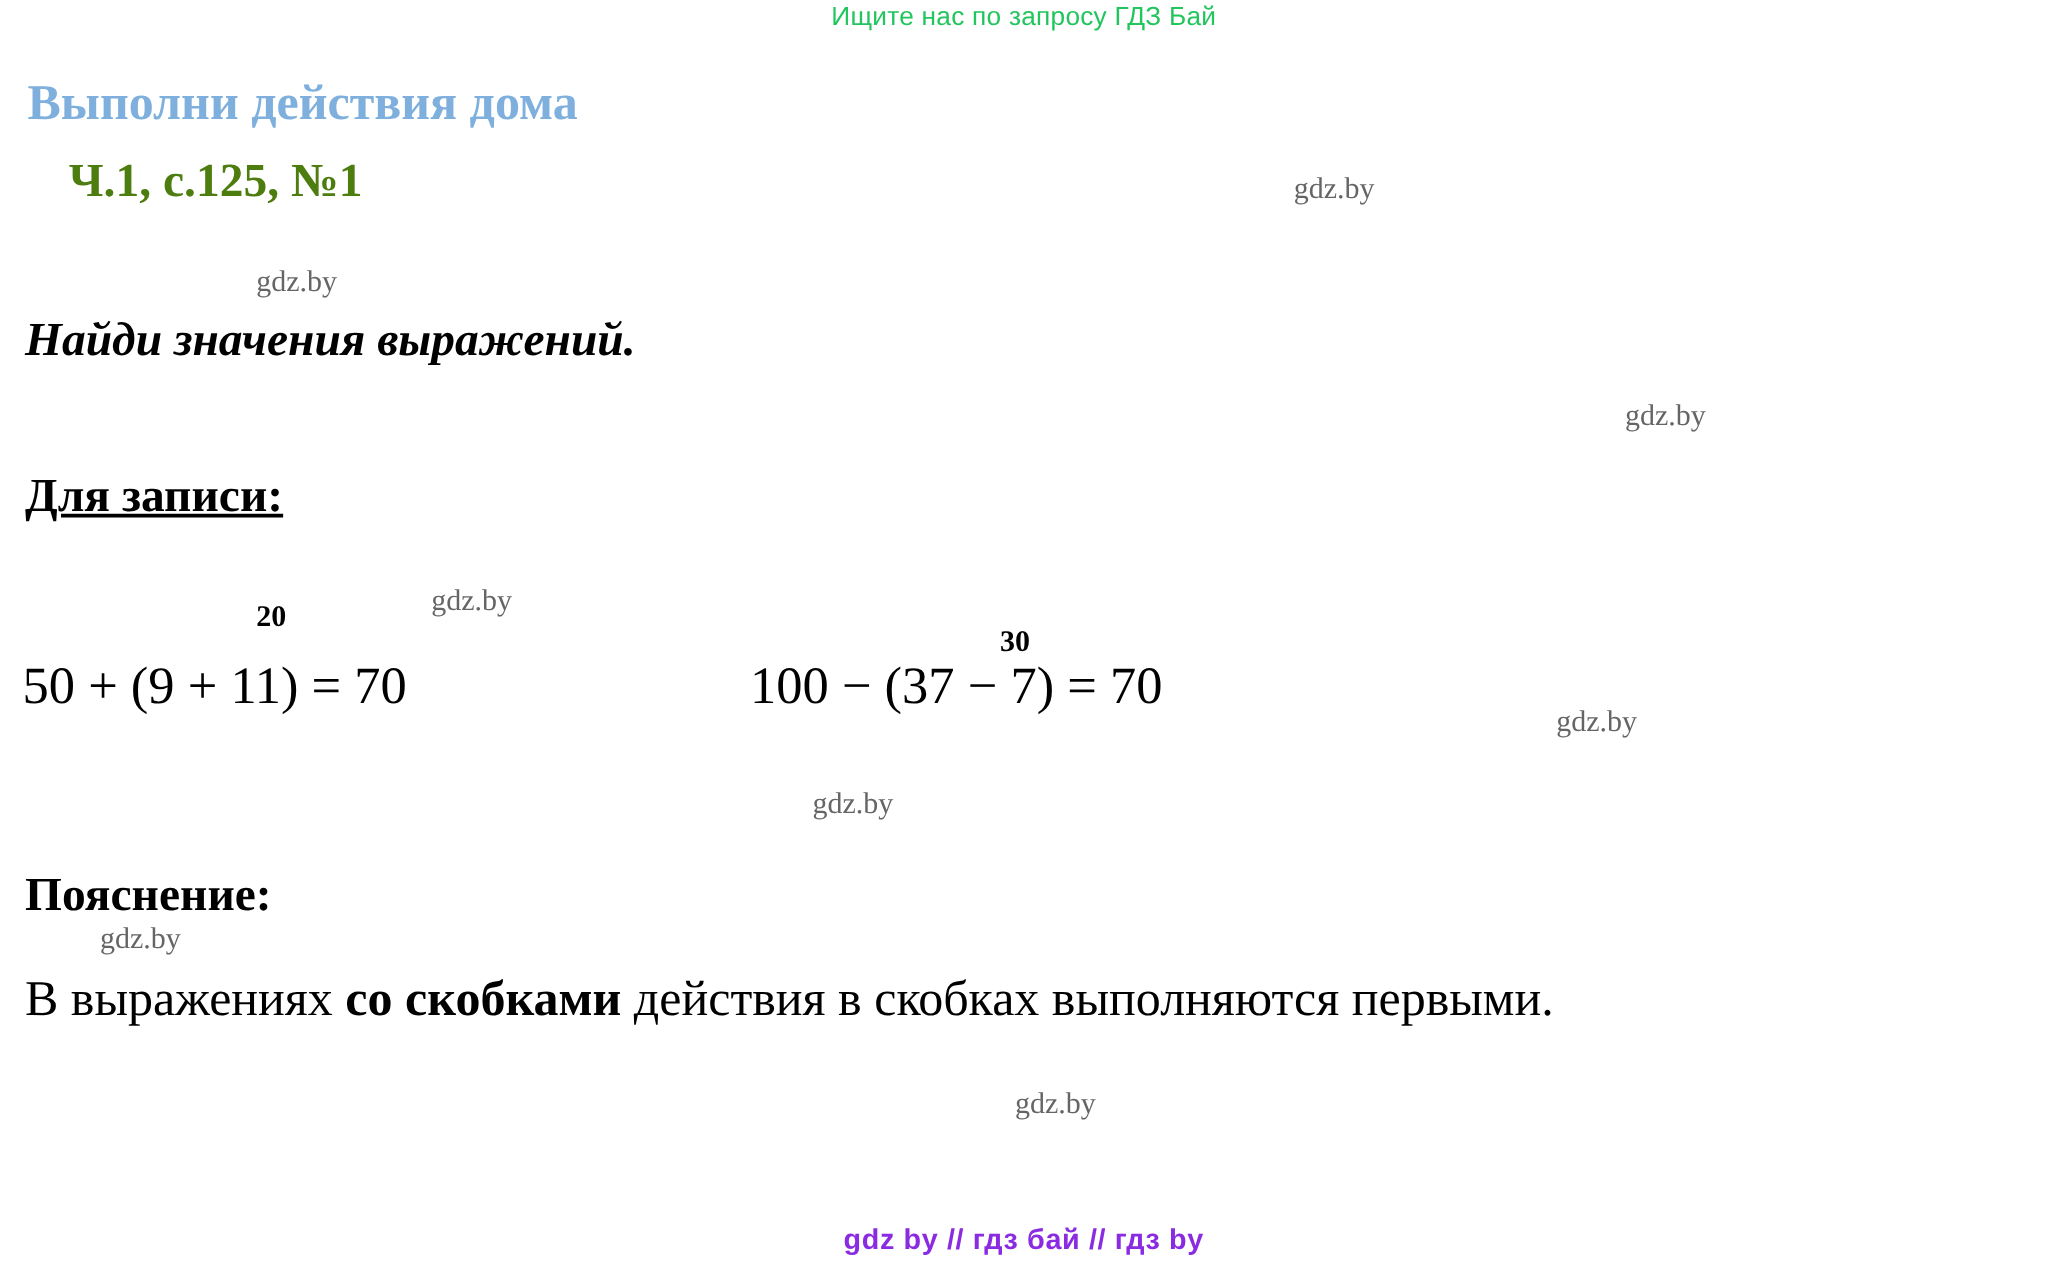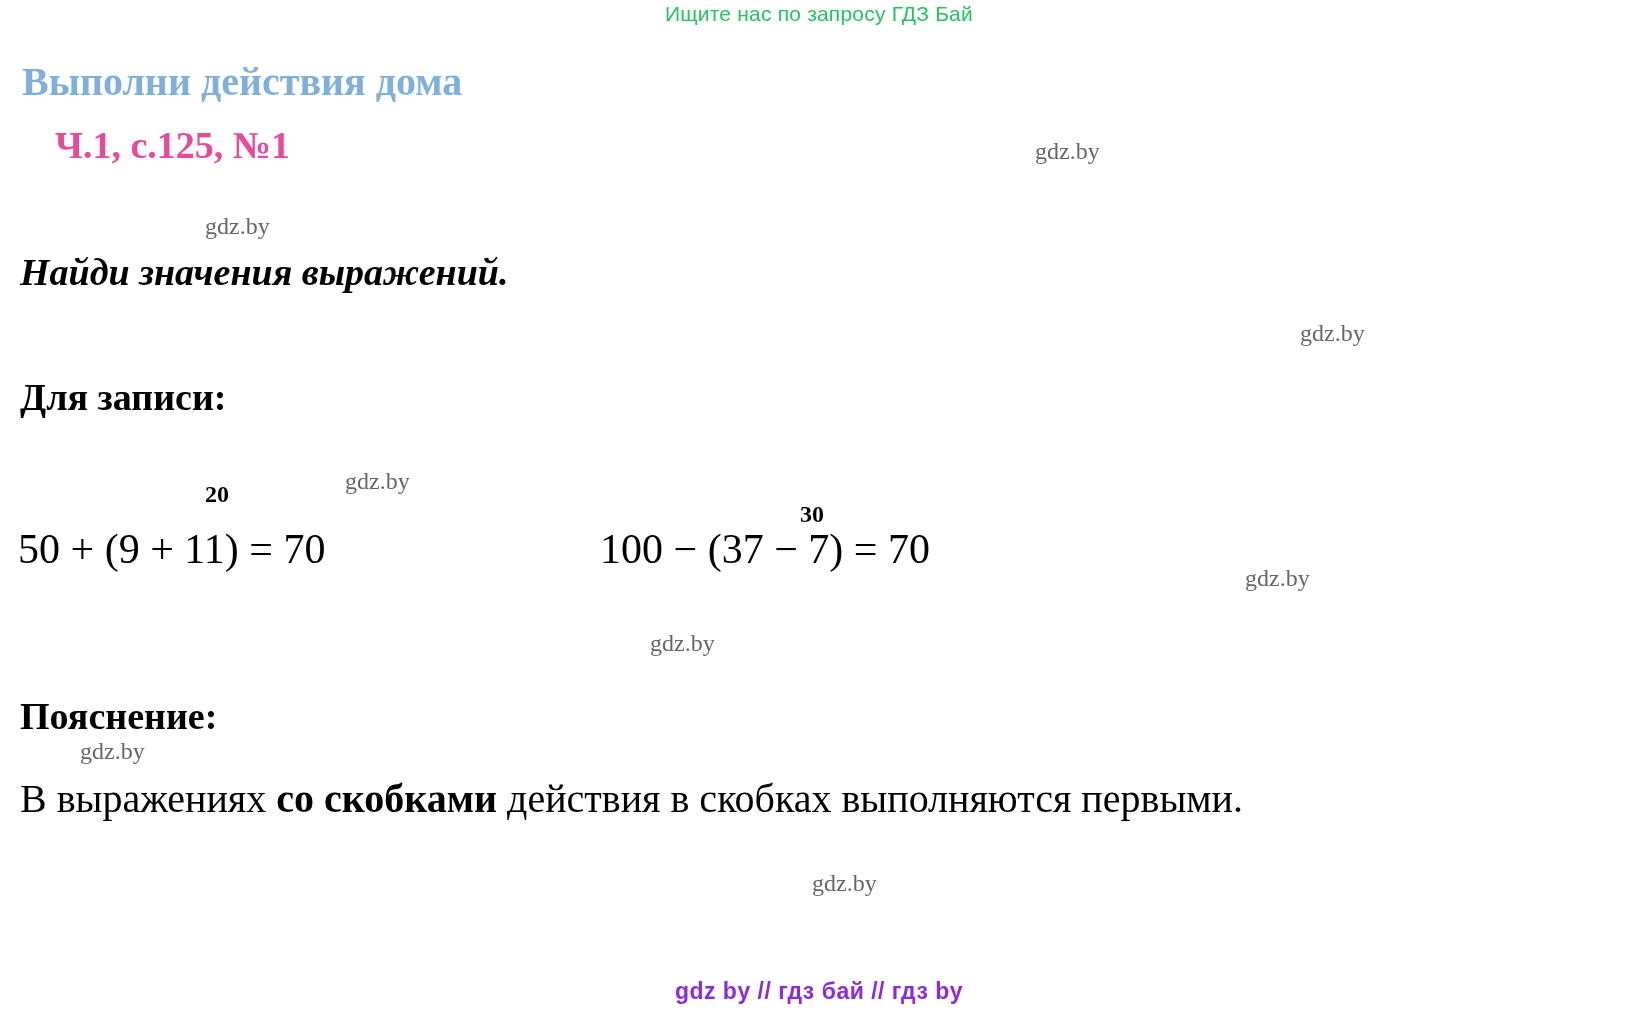--- a/index.html
+++ b/index.html
@@ -39,40 +39,41 @@
     font-size: 40px;
     color: #7fb0dd;
   }
   .ref-line {
     position: absolute;
     top: 123px;
     left: 55px;
     font-family: "Liberation Serif", serif;
     font-weight: bold;
     font-size: 38px;
-    color: #ec4899;
+    color: #4d7c0f;
   }
   .task-text {
     position: absolute;
     top: 250px;
     left: 20px;
     font-family: "Liberation Serif", serif;
     font-weight: bold;
     font-style: italic;
     font-size: 38px;
     color: #000;
   }
   .section-label {
     position: absolute;
     font-family: "Liberation Serif", serif;
     font-weight: bold;
     font-size: 38px;
     color: #000;
   }
   .section-label.underline {
+    text-decoration: underline;
   }
   #label-zapis {
     top: 375px;
     left: 20px;
   }
   #label-poyasnenie {
     top: 694px;
     left: 20px;
     text-align: center;
   }

